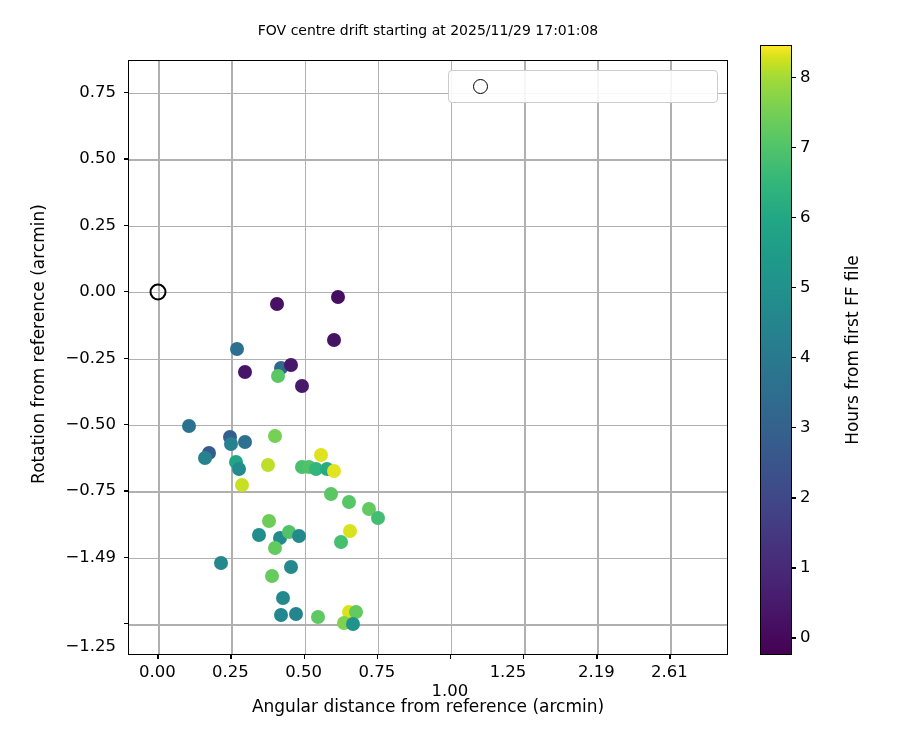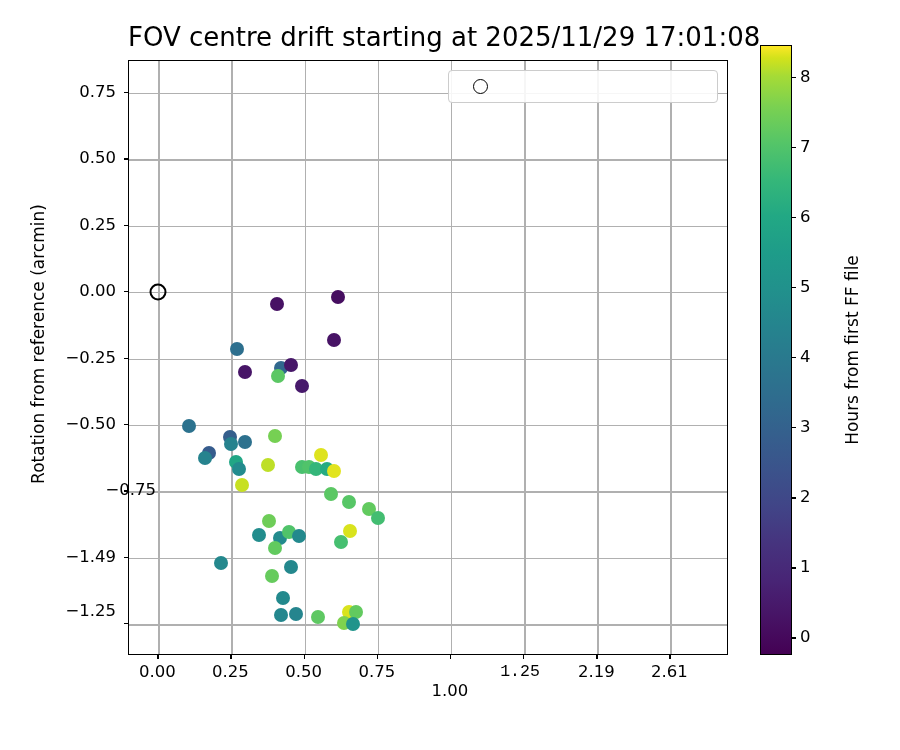--- a/index.html
+++ b/index.html
@@ -22,21 +22,21 @@
     height: 750px;
   }
 
   
   #chart-title {
     position: absolute;
     left: 128px;
     top: 22px;
     width: 600px;
     text-align: center;
-    font-size: 26px;
+    font-size: 14px;
     color: #000000;
     white-space: nowrap;
   }
 
   
   #plot-area {
     position: absolute;
     left: 128px;
     top: 60px;
     width: 600px;
@@ -283,45 +283,46 @@
       <div class="xtick-label" style="left: 157.268px;">0.00</div>
       <div class="xtick-mark" style="left: 230.439px;"></div>
       <div class="xtick-label" style="left: 230.439px;">0.25</div>
       <div class="xtick-mark" style="left: 303.61px;"></div>
       <div class="xtick-label" style="left: 303.61px;">0.50</div>
       <div class="xtick-mark" style="left: 376.78px;"></div>
       <div class="xtick-label" style="left: 376.78px;">0.75</div>
       <div class="xtick-mark" style="left: 449.951px;"></div>
       <div class="xtick-label" style="left: 449.951px; margin-top: 19px;">1.00</div>
       <div class="xtick-mark" style="left: 523.122px;"></div>
-      <div class="xtick-label" style="left: 520px; font-family: Liberation Mono, monospace;">1.25</div>
+      <div class="xtick-label" style="left: 508px;">1.25</div>
       <div class="xtick-mark" style="left: 596.293px;"></div>
       <div class="xtick-label" style="left: 596.293px;">2.19</div>
       <div class="xtick-mark" style="left: 669.463px;"></div>
       <div class="xtick-label" style="left: 669.463px;">2.61</div>
       <div class="ytick-mark" style="top: 91.875px;"></div>
       <div class="ytick-label" style="top: 91.875px;">0.75</div>
       <div class="ytick-mark" style="top: 158.281px;"></div>
       <div class="ytick-label" style="top: 158.281px;">0.50</div>
       <div class="ytick-mark" style="top: 224.688px;"></div>
       <div class="ytick-label" style="top: 224.688px;">0.25</div>
       <div class="ytick-mark" style="top: 291.094px;"></div>
       <div class="ytick-label" style="top: 291.094px;">0.00</div>
       <div class="ytick-mark" style="top: 357.5px;"></div>
       <div class="ytick-label" style="top: 357.5px;">−0.25</div>
       <div class="ytick-mark" style="top: 423.906px;"></div>
       <div class="ytick-label" style="top: 423.906px;">−0.50</div>
       <div class="ytick-mark" style="top: 490.312px;"></div>
-      <div class="ytick-label" style="top: 490.312px; margin-left: 40px;">−0.75</div>
+      <div class="ytick-label" style="top: 490.312px;">−0.75</div>
       <div class="ytick-mark" style="top: 556.719px;"></div>
       <div class="ytick-label" style="top: 556.719px;">−1.49</div>
       <div class="ytick-mark" style="top: 623.125px;"></div>
-      <div class="ytick-label" style="top: 611px;">−1.25</div>
+      <div class="ytick-label" style="top: 646px;">−1.25</div>
     </div>
 
+  <div id="xlabel">Angular distance from reference (arcmin)</div>
   <div id="ylabel">Rotation from reference (arcmin)</div>
 
   <div id="legend">
     <div id="legend-marker"></div>
   </div>
 
   <div id="colorbar"></div>
   <div id="colorbar-ticks">
       <div class="cbtick-mark" style="top: 637.471px;"></div>
       <div class="cbtick-label" style="top: 637.471px;">0</div>

